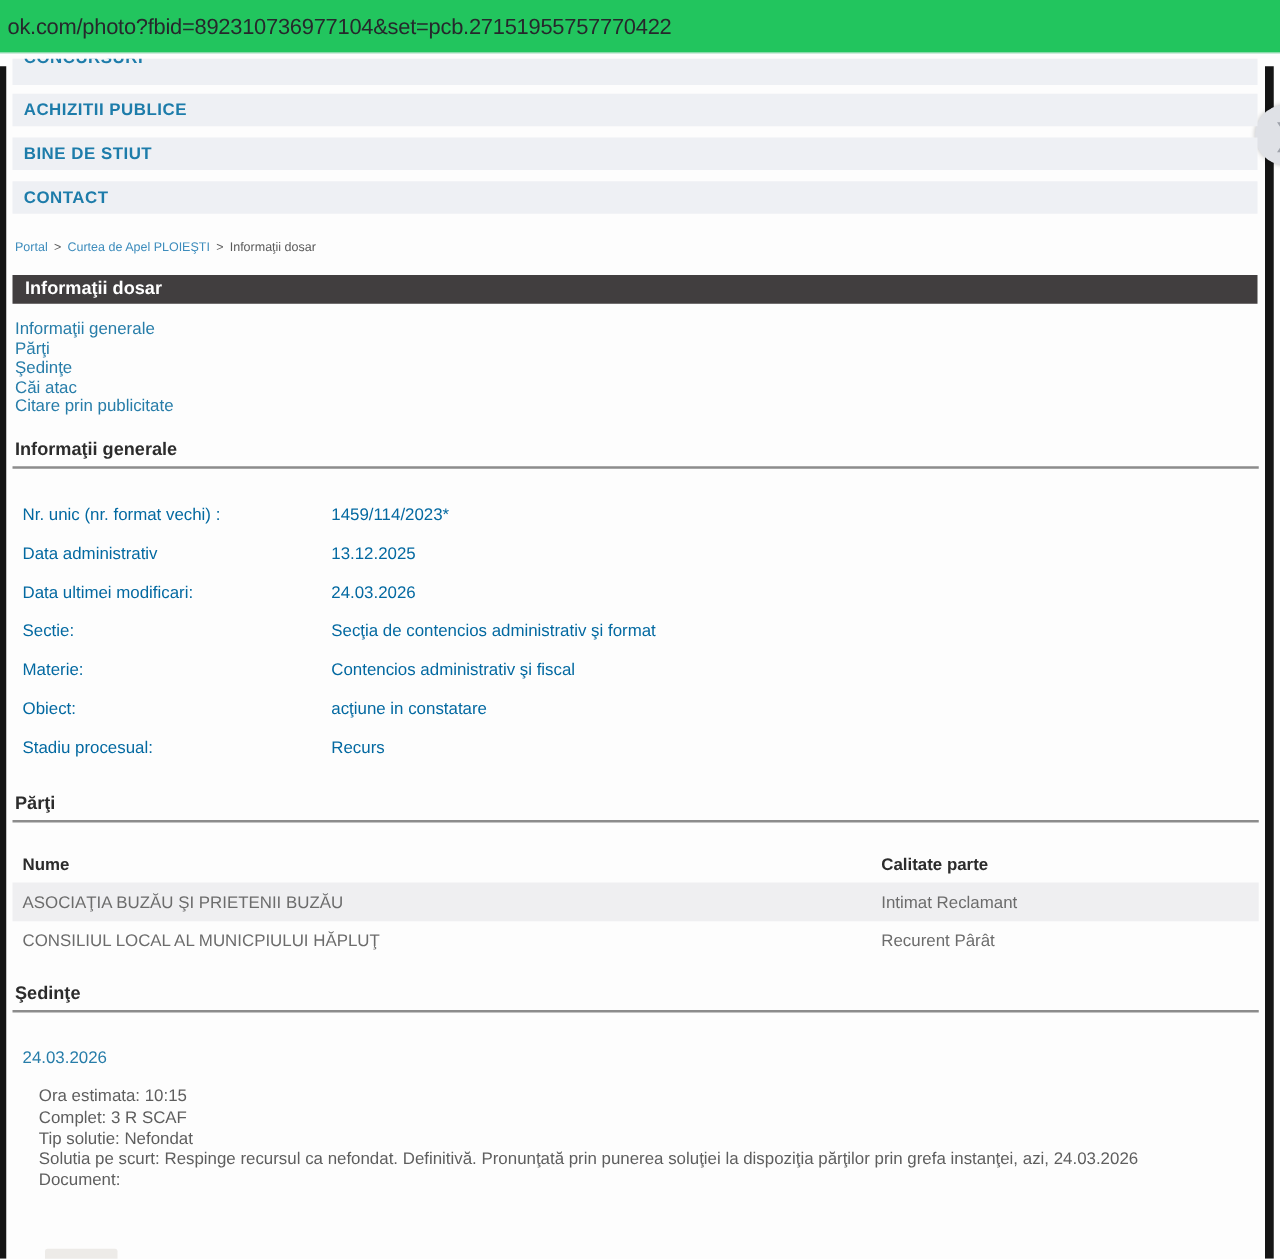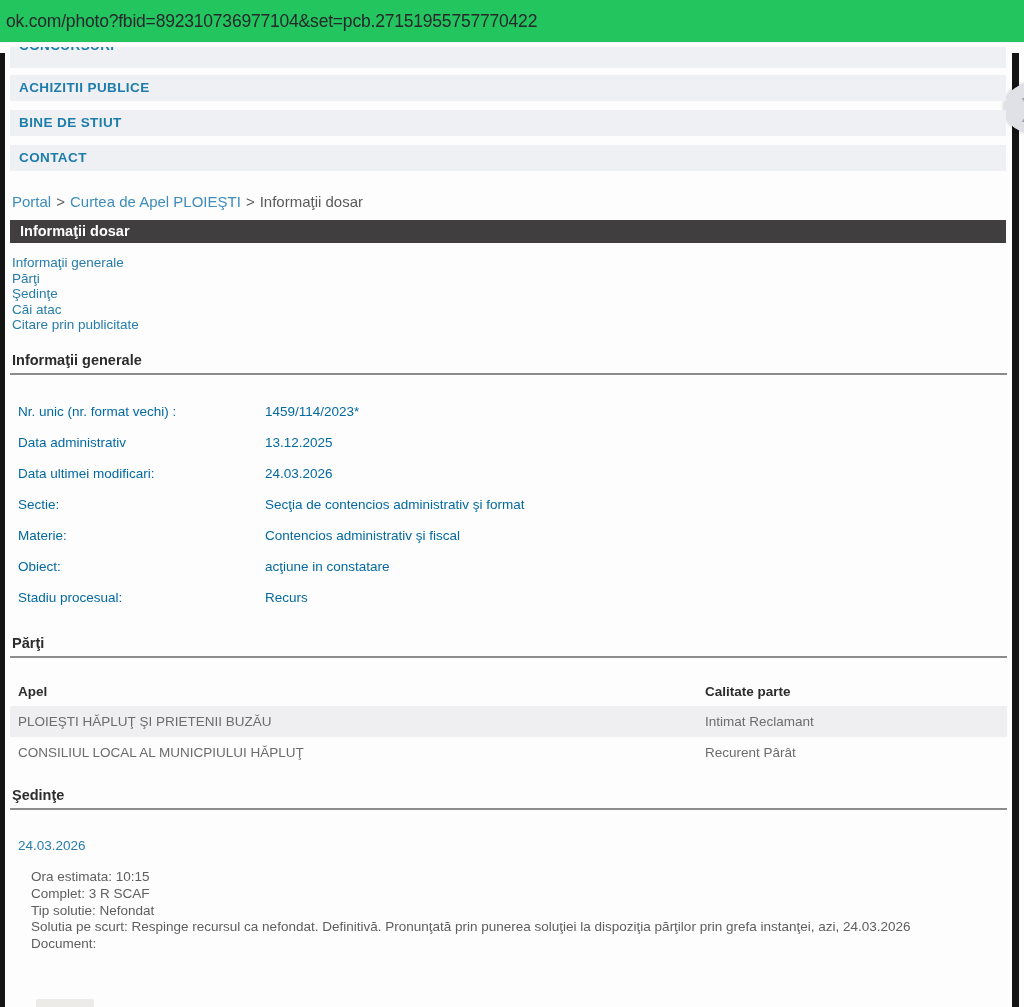--- a/index.html
+++ b/index.html
@@ -37,21 +37,21 @@
   }
   .menu-label {
     position:absolute; left:9px; top:5px;
     font-size:13.5px; font-weight:bold; color:#1d7caa; letter-spacing:0.4px;
   }
   .menu-item.cut { top:47px; height:21px; }
   .menu-item.cut .menu-label { top:-9px; }
   .mi-1 { top:75px; }  .mi-2 { top:110px; }  .mi-3 { top:145px; }
 
   
-  .breadcrumb { position:absolute; left:12px; top:193px; font-size:15px; color:#5a5a5a; }
+  .breadcrumb { position:absolute; left:12px; top:193px; font-size:10px; color:#5a5a5a; }
   .crumb-link { color:#3d8cbc; text-decoration:none; cursor:pointer; }
   .crumb-sep { color:#5a5a5a; padding:0 5px; }
 
   
   .title-bar {
     position:absolute; left:10px; top:220px; width:996px; height:23px;
     background:#413e3f; color:#ffffff; font-weight:bold; font-size:14.5px;
     line-height:23px; padding-left:10px;
   }
 
@@ -166,25 +166,25 @@
     <div class="field-row">
       <span class="field-label">Stadiu procesual:</span>
       <span class="field-value">Recurs</span>
     </div>
   </div>
 
   <div class="section-heading h-parties">Părţi</div>
 
   <div class="ptable">
     <div class="prow head">
-      <span class="c1">Apel</span>
+      <span class="c1">Nume</span>
       <span class="c2">Calitate parte</span>
     </div>
     <div class="prow body shade">
-      <span class="c1">PLOIEŞTI HĂPLUŢ ŞI PRIETENII BUZĂU</span>
+      <span class="c1">ASOCIAŢIA BUZĂU ŞI PRIETENII BUZĂU</span>
       <span class="c2">Intimat Reclamant</span>
     </div>
     <div class="prow body">
       <span class="c1">CONSILIUL LOCAL AL MUNICPIULUI HĂPLUŢ</span>
       <span class="c2">Recurent Pârât</span>
     </div>
   </div>
 
   <div class="section-heading h-hearings">Şedinţe</div>
 

